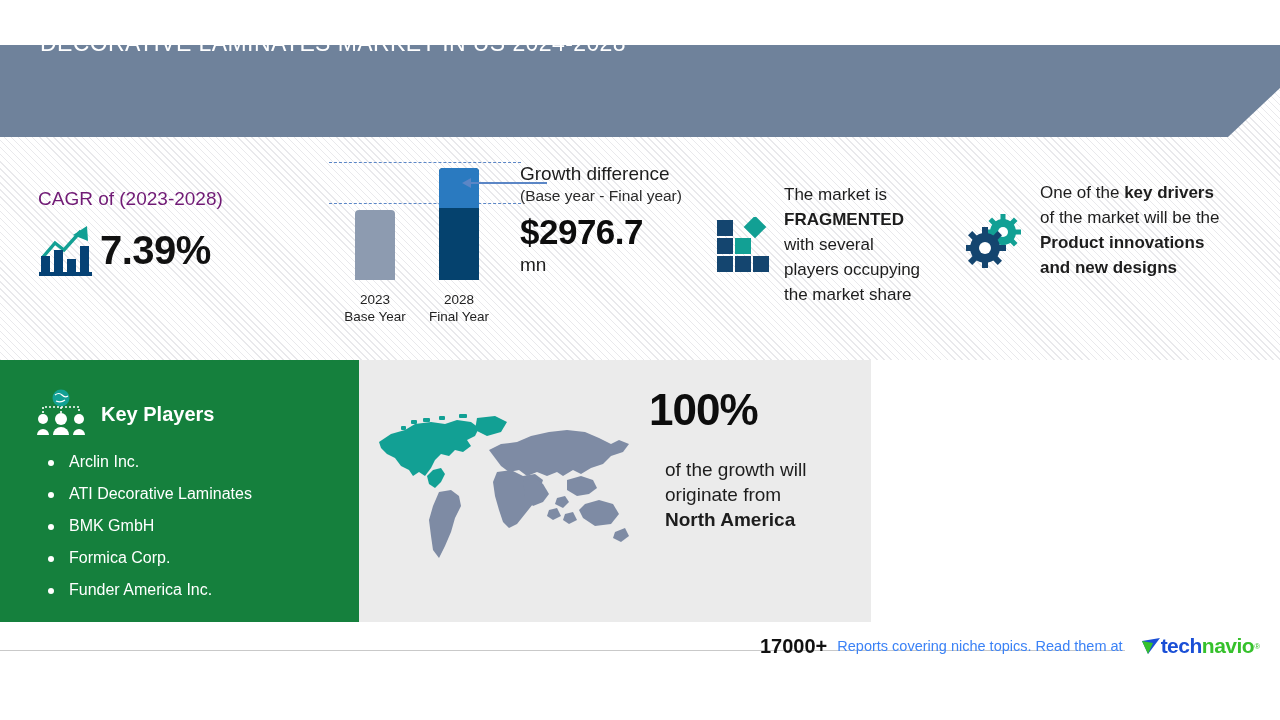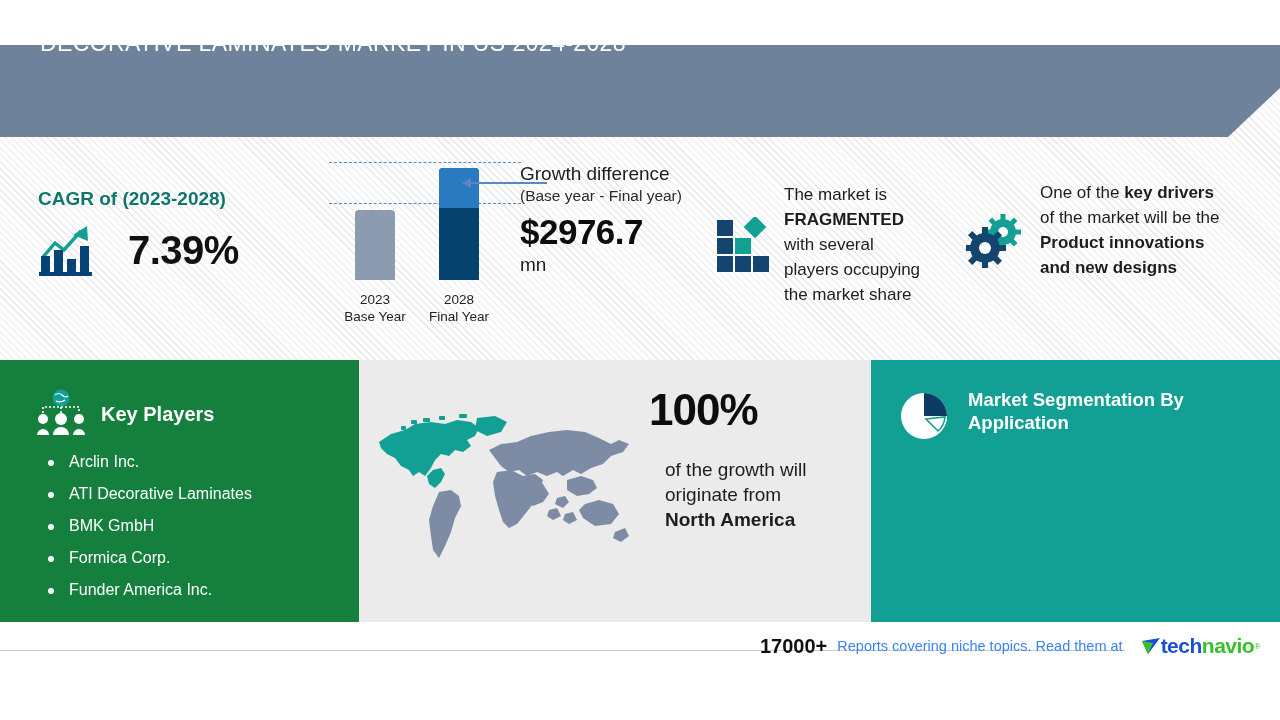--- a/index.html
+++ b/index.html
@@ -28,24 +28,24 @@
     clip-path: polygon(0 0, 1280px 0, 1280px 43px, 1228px 92px, 0 92px);
   }
   .header-title {
     position:absolute; left:40px; top:30px;
     color:#ffffff; font-size:23px; letter-spacing:0.4px; font-weight:400;
     white-space:nowrap;
   }
 
   
   .cagr { position:absolute; left:38px; top:188px; }
-  .cagr-label { font-size:19px; color:#0f766e; font-weight:700; white-space:nowrap; }
+  .cagr-label { font-size:19px; color:#701a75; font-weight:400; white-space:nowrap; }
   .cagr-row { display:flex; align-items:center; margin-top:13px; }
   .cagr-icon { width:58px; height:54px; flex:0 0 auto; }
-  .cagr-value { font-size:40px; font-weight:bold; color:#111; margin-left:32px; letter-spacing:-0.5px; }
+  .cagr-value { font-size:40px; font-weight:bold; color:#111; margin-left:4px; letter-spacing:-0.5px; }
 
   
   .growth { position:absolute; left:329px; top:155px; width:200px; height:170px; }
   .gl { position:absolute; left:0; width:192px; height:0;
         border-top:1px dashed #5b86c6; }
   .gl.top { top:7px; }
   .gl.mid { top:48px; }
   .bar { position:absolute; bottom:45px; width:40px; border-radius:4px 4px 0 0; }
   .bar.base  { left:26px;  height:70px;  background:#8d9bb0; }
   .bar.final { left:110px; height:112px; background:#05426e; overflow:hidden; }
@@ -316,33 +316,20 @@
     <div class="region">
       <div class="region-pct">100%</div>
       <div class="region-txt">
         <span>of the growth will</span><br>
         <span>originate from</span><br>
         <b>North America</b>
       </div>
     </div>
   </div>
 
-  <div class="panel-teal">
-    <div class="seg-head">
-      <span class="seg-icon">
-        <svg viewBox="0 0 52 52" width="52" height="52">
-          <circle cx="25" cy="25" r="23" fill="#ffffff"></circle>
-          <path d="M25 25 L25 2 A23 23 0 0 1 48 25 Z" fill="#0d3b66"></path>
-          <path d="M29 30 L48 27 A23 23 0 0 1 40 42 Z" fill="#ffffff"></path>
-          <path d="M27 28 L46 26 A21 21 0 0 1 39 40 Z" fill="#ffffff" stroke="#12a094" stroke-width="1.6"></path>
-        </svg>
-      </span>
-      <span class="seg-title">Market Segmentation By Application</span>
-    </div>
-  </div>
 
   <div class="footer-rule"></div>
   <div class="footer">
     <span class="footer-count">17000+</span>
     <span class="footer-text">Reports covering niche topics. Read them at</span>
     <span class="logo">
       <span class="logo-mark">
         <svg viewBox="0 0 20 18" width="20" height="18">
           <polygon points="1,4 19,1 7,17" fill="#1a4fd6"></polygon>
           <polygon points="1,4 12,6 7,17" fill="#36c12c"></polygon>

